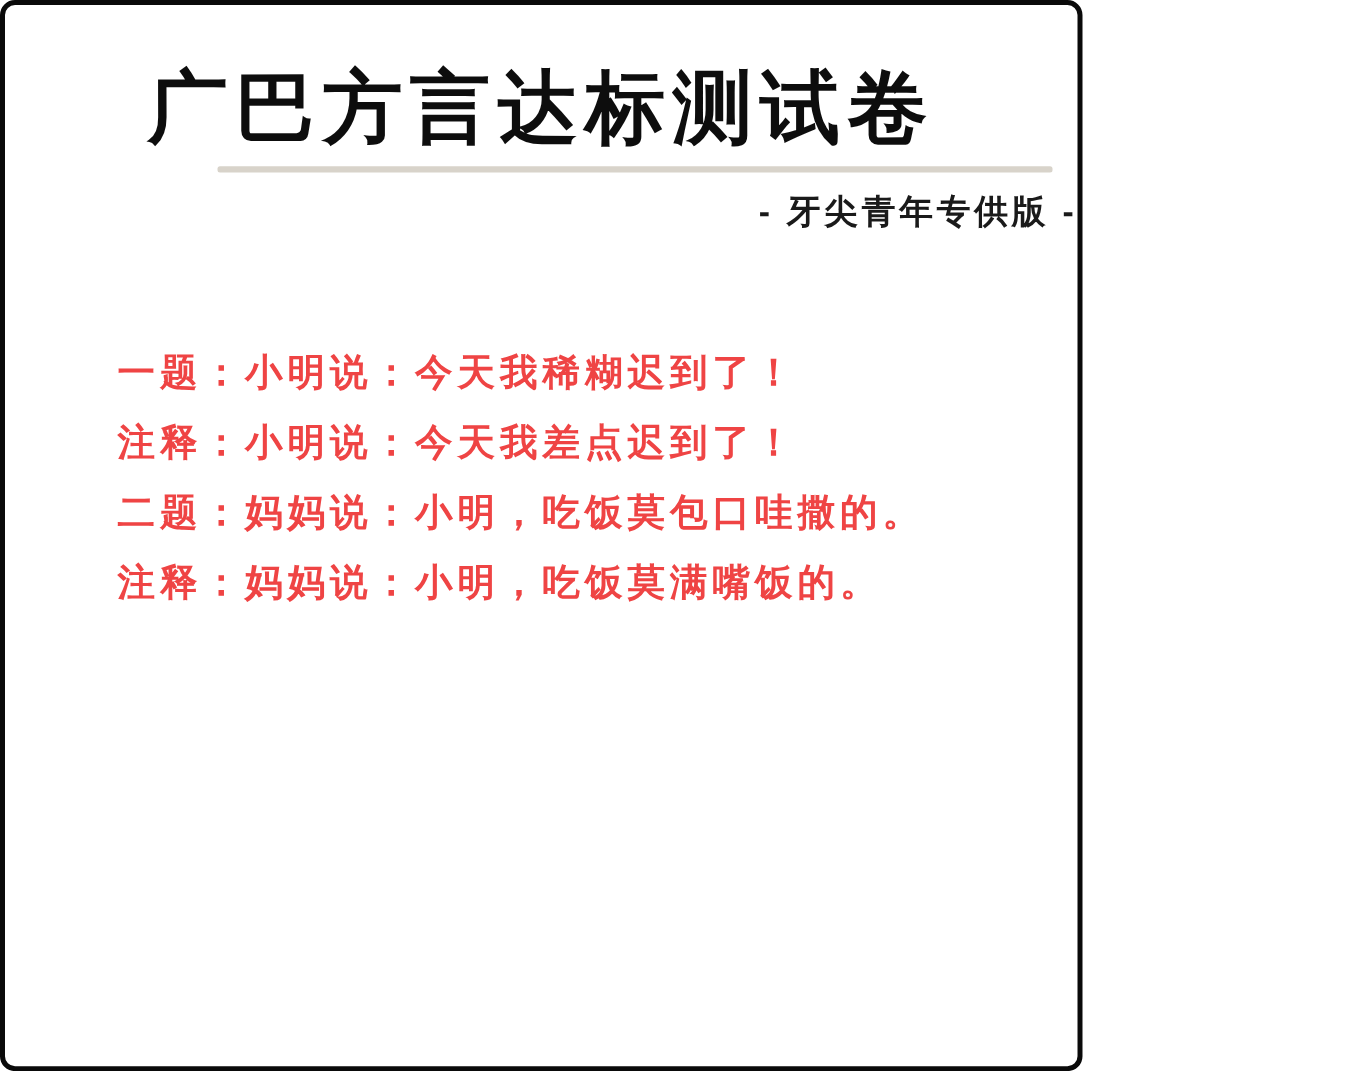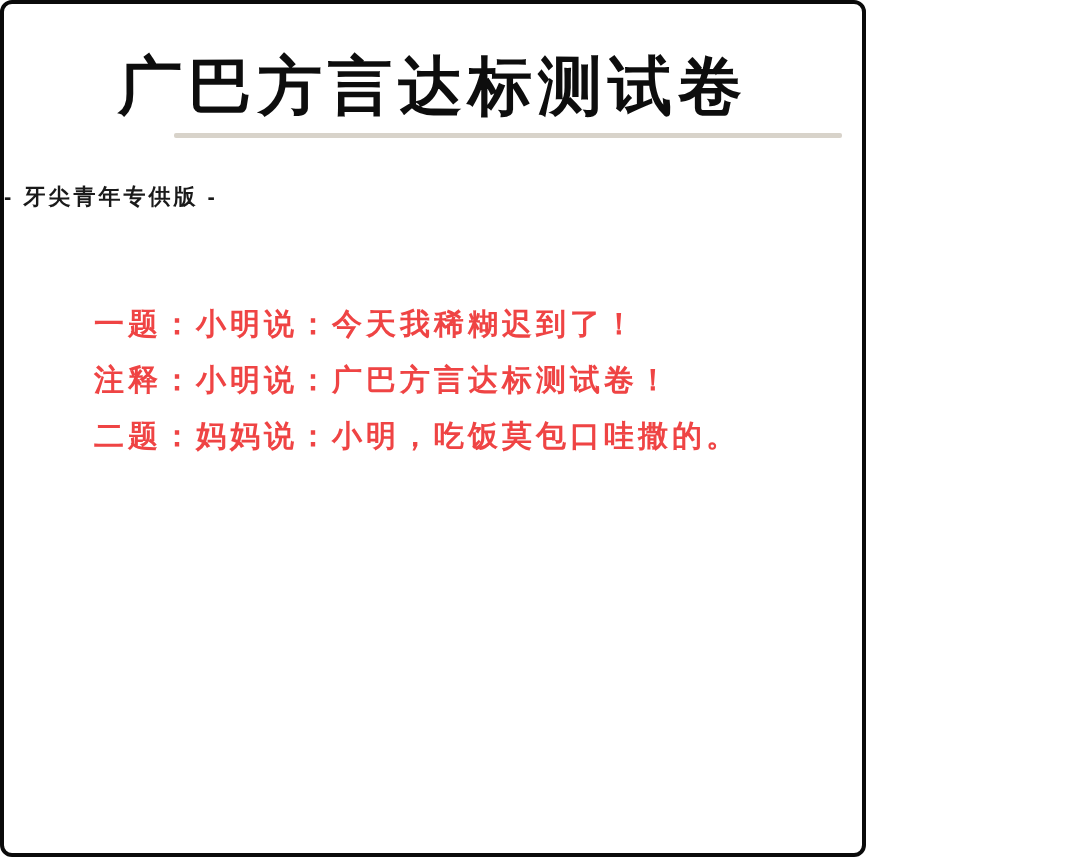--- a/index.html
+++ b/index.html
@@ -30,23 +30,23 @@
     white-space: nowrap;
   }
   .title-underline {
     width: 668px;
     height: 5px;
     margin: 13px 0 0 170px;
     background: #d8d3ca;
     border-radius: 2px;
   }
   .subtitle {
-    margin-top: 44px;
-    text-align: left;
-    font-size: 22px;
+    margin-top: 13px;
+    text-align: right;
+    font-size: 27px;
     font-weight: 700;
     letter-spacing: 3px;
     color: #1a1a1a;
     white-space: nowrap;
   }
   .questions {
     margin: 84px 40px 0 90px;
     font-size: 30px;
     font-weight: 700;
     line-height: 56px;
@@ -70,24 +70,25 @@
   <div class="title">广巴方言达标测试卷</div>
 
   <div class="title-underline"></div>
 
   <div class="subtitle">- 牙尖青年专供版 -</div>
 
   <div class="questions">
 
     <div class="q-block">
       <div class="q-line">一题：小明说：今天我稀糊迟到了！</div>
-      <div class="q-line">注释：小明说：广巴方言达标测试卷！</div>
+      <div class="q-line">注释：小明说：今天我差点迟到了！</div>
     </div>
 
     <div class="q-block">
       <div class="q-line">二题：妈妈说：小明，吃饭莫包口哇撒的。</div>
+      <div class="q-line">注释：妈妈说：小明，吃饭莫满嘴饭的。</div>
     </div>
 
     <div class="q-block">
     </div>
 
   </div>
 </div>
 
 </body></html>

